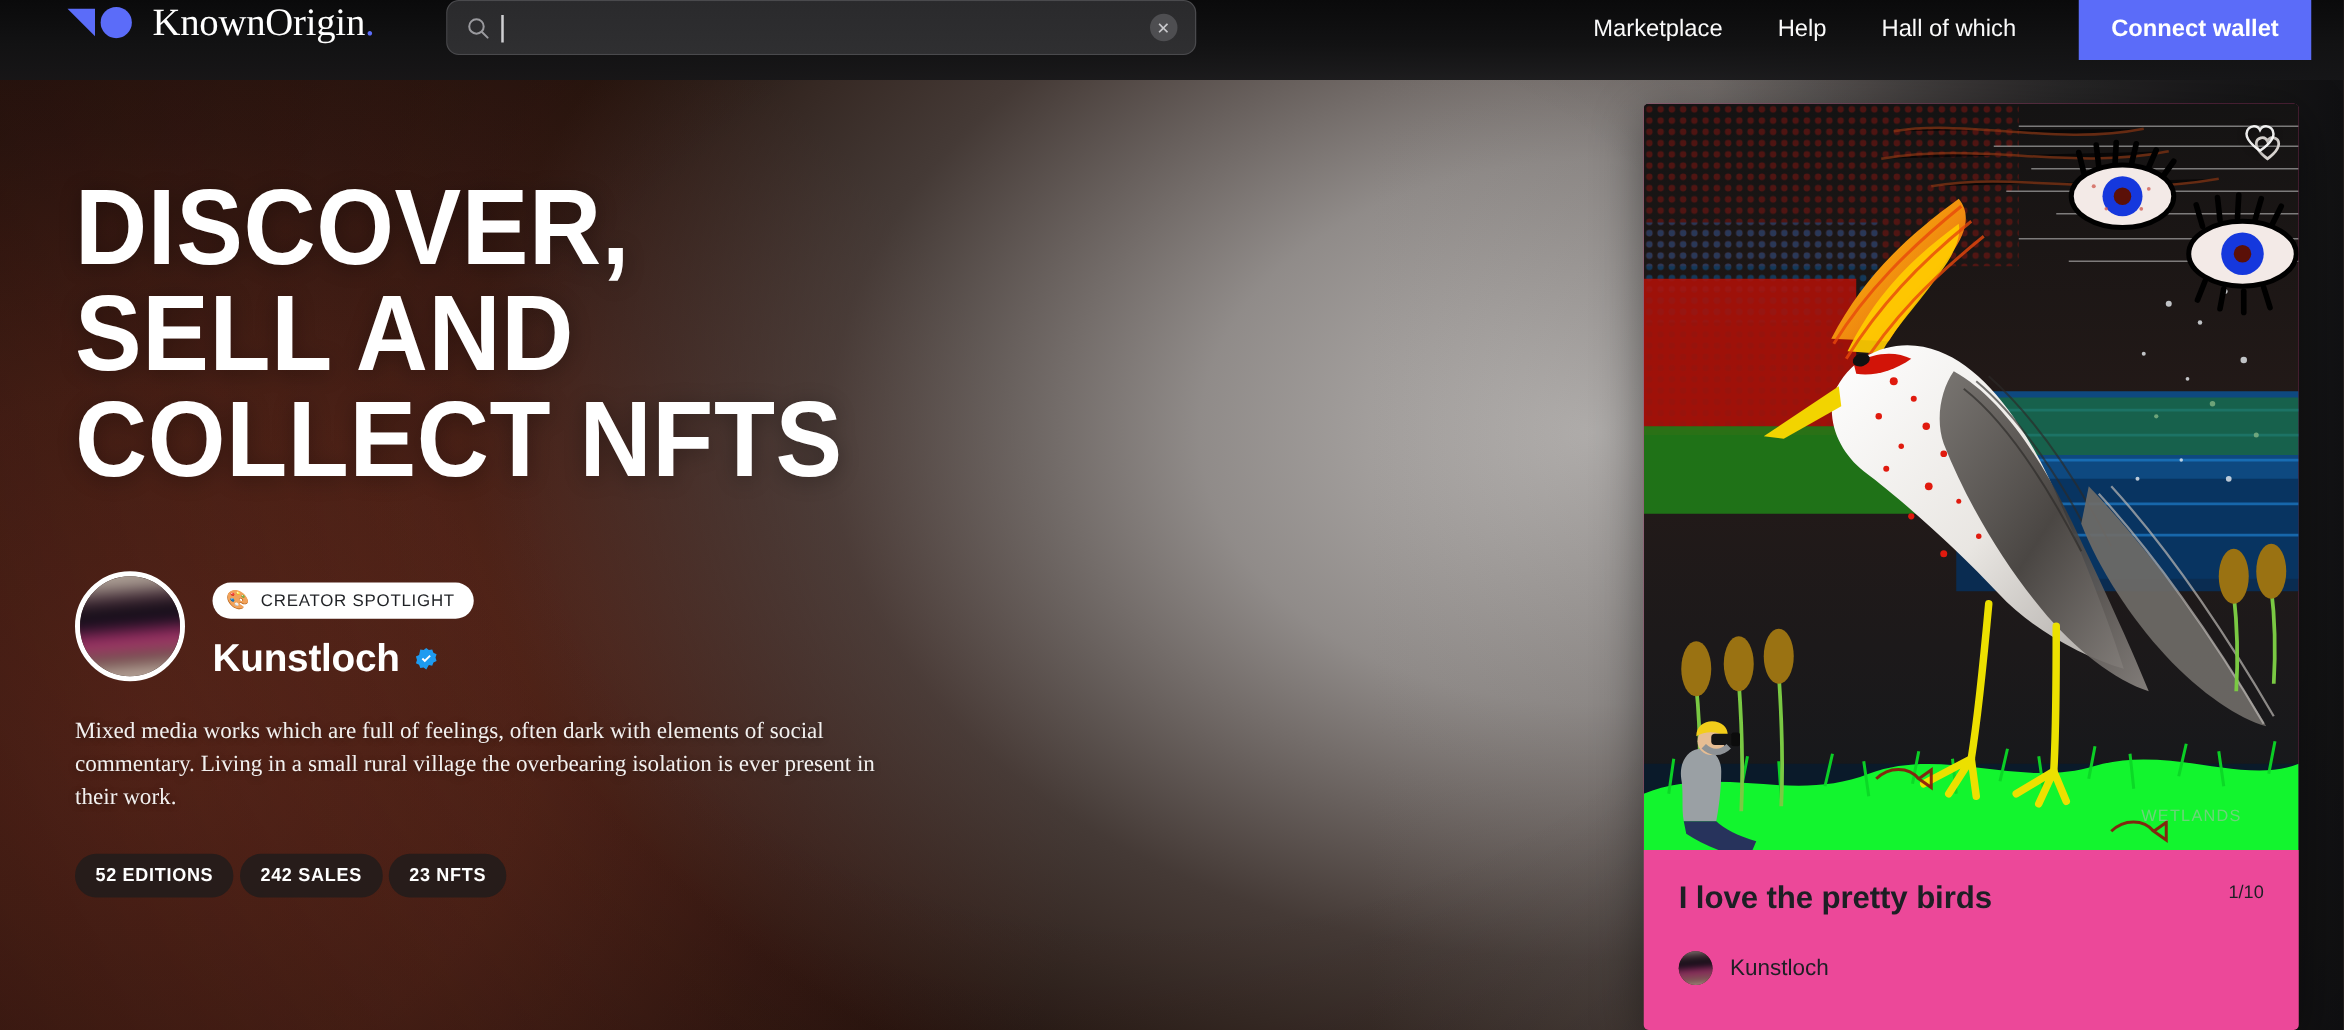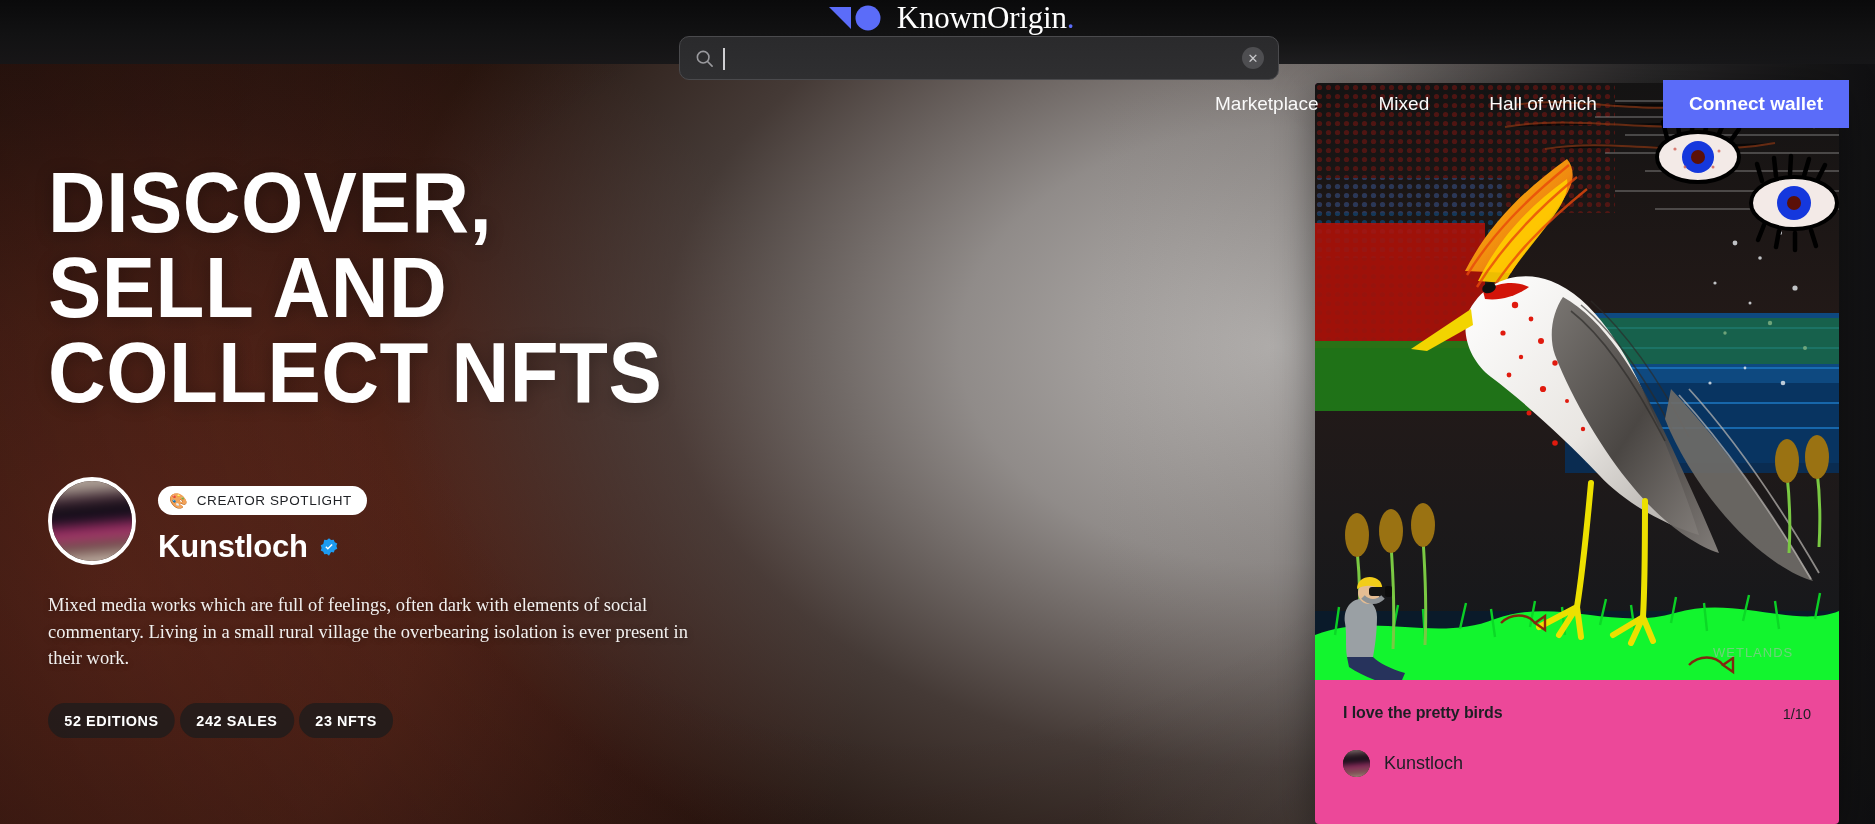--- a/index.html
+++ b/index.html
@@ -24,24 +24,23 @@
     background:linear-gradient(90deg, rgba(160,156,154,0) 0%, rgba(120,116,114,0.25) 35%, rgba(40,40,42,0.85) 72%, rgba(22,22,24,1) 100%);
   }
   .hero-bg .layer-vign {
     position:absolute; inset:0;
     background:radial-gradient(1200px 900px at 50% 45%, rgba(0,0,0,0) 40%, rgba(0,0,0,0.35) 100%);
   }
 
   
   .navbar {
     position:absolute; top:0; left:0; right:0; height:64px;
-    display:flex; align-items:center; z-index:40;
+    display:flex; align-items:flex-start; z-index:40;
     background:linear-gradient(180deg, #0a0a0b 0%, #121213 55%, rgba(22,22,24,0.92) 100%);
     padding:0 26px 0 52px;
-    flex-direction:column;
   }
   .brand { display:flex; align-items:center; gap:14px; flex:0 0 auto; }
   .brand-mark { display:flex; align-items:center; gap:2px; }
   .brand-text {
     font-family:"Liberation Serif", serif;
     font-size:31px; color:#fff; letter-spacing:-0.2px; white-space:nowrap;
   }
   .brand-dot { color:#5b6cf9; }
 
   .search-wrap { margin-left:57px; flex:0 0 auto; }
@@ -64,34 +63,34 @@
     background:#cfcfd2;
   }
   .clear-btn {
     width:22px; height:22px; border-radius:50%;
     background:#4e4e51; color:#c9c9cc;
     display:flex; align-items:center; justify-content:center;
     font-size:13px; line-height:1; flex:0 0 auto; cursor:pointer;
     border:none; font-family:"Liberation Sans", sans-serif;
   }
 
-  .nav-links { margin-left:auto; display:flex; align-items:center; gap:16px; }
+  .nav-links { margin-left:auto; display:flex; align-items:center; gap:0; }
   .nav-link {
     color:#fafafa; font-size:19px; padding:0 22px; white-space:nowrap;
     text-decoration:none; cursor:pointer;
   }
   .wallet-btn {
     margin-left:28px; background:#5b6cf9; color:#fff;
     border:none; border-radius:0; padding:0 26px; height:48px;
     font-size:19px; font-weight:bold; cursor:pointer; white-space:nowrap;
     font-family:"Liberation Sans", sans-serif;
   }
 
   
-  .hero-left { position:absolute; left:48px; top:140px; width:830px; z-index:20;margin-top:20px; }
+  .hero-left { position:absolute; left:60px; top:140px; width:830px; z-index:20; }
   .hero-title {
     color:#fff; font-size:86px; line-height:0.99; font-weight:bold;
     letter-spacing:0.5px; text-transform:uppercase;
     transform:scaleX(0.93); transform-origin:left center;
     text-shadow:0 2px 18px rgba(0,0,0,0.30);
   }
   .hero-title .line { display:block; white-space:nowrap; }
 
   .creator-row { display:flex; align-items:flex-end; margin-top:62px; }
   .avatar-big {
@@ -143,21 +142,21 @@
     box-shadow:0 10px 40px rgba(0,0,0,0.45);
   }
   .nft-media { position:relative; width:100%; height:597px; overflow:hidden; background:#0b0b0c; }
   .nft-media svg { display:block; width:100%; height:100%; }
   .like-btn {
     position:absolute; top:16px; right:18px; z-index:5; line-height:0; cursor:pointer;
     filter:drop-shadow(0 1px 3px rgba(0,0,0,0.55));
   }
   .nft-info { padding:24px 28px 0 28px; }
   .nft-info-top { display:flex; align-items:flex-start; justify-content:space-between; }
-  .nft-title { color:#1d1f24; font-size:16px; font-weight:bold; letter-spacing:-0.1px; }
+  .nft-title { color:#1d1f24; font-size:25px; font-weight:bold; letter-spacing:-0.1px; }
   .nft-edition { color:#1d1f24; font-size:14.5px; white-space:nowrap; padding-top:2px;margin-left:35px; }
   .nft-artist-row { display:flex; align-items:center; gap:14px; margin-top:28px; }
   .avatar-small {
     width:27px; height:27px; border-radius:50%; overflow:hidden; position:relative;
     flex:0 0 auto; background:#3a2520;
   }
   .avatar-small .art {
     position:absolute; inset:-4px;
     background:linear-gradient(175deg,#b8aca2 0%,#2e1c26 28%,#120c16 42%,#8b2a5c 58%,#7a5652 76%,#c6b6a8 100%);
     filter:blur(2px);
@@ -198,21 +197,21 @@
         <span class="caret"></span>
         <input class="search-input" type="text" value="" placeholder="" style="">
         <button class="clear-btn">
           <span>✕</span>
         </button>
       </div>
     </div>
 
     <div class="nav-links">
       <a class="nav-link">Marketplace</a>
-      <a class="nav-link">Mixed</a>
+      <a class="nav-link">Help</a>
       <a class="nav-link">Hall of which</a>
       <button class="wallet-btn">Connect wallet</button>
     </div>
   </div>
 
   <div class="hero-left">
 
     <h1 class="hero-title">
       <span class="line">DISCOVER,</span>
       <span class="line">SELL AND</span>

